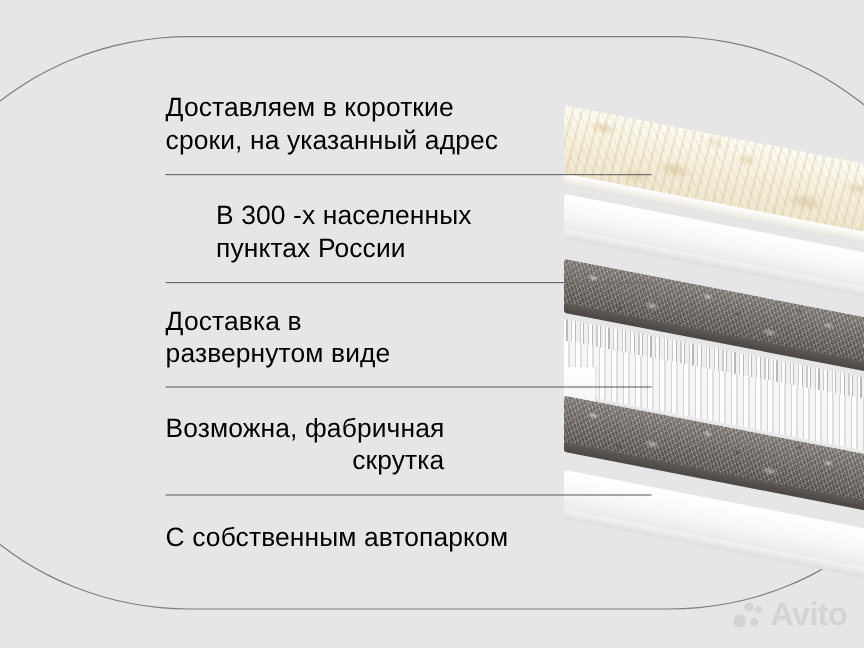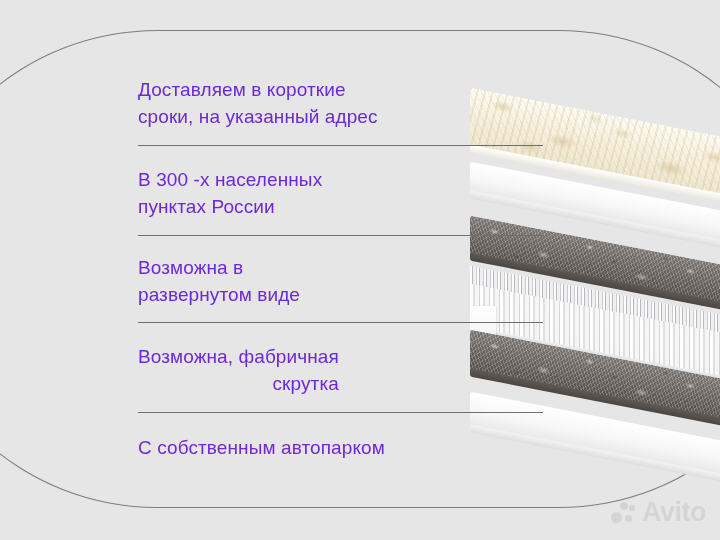--- a/index.html
+++ b/index.html
@@ -23,23 +23,23 @@
   }
 
   
   .features{
     position:absolute;
     left:138px; top:54px;
     width:420px;
   }
   .feature{ position:absolute; left:0; }
   .feature-text{
-    font-size:19px;
+    font-size:22px;
     line-height:27px;
-    color:#6d28d9;
+    color:#000000;
     letter-spacing:.1px;
     white-space:pre-line;
   }
   .divider{
     position:absolute;
     left:138px;
     width:405px;
     height:1px;
     background:#6f6f6f;
   }
@@ -224,26 +224,26 @@
   <div class="divider" style="top:145px;"></div>
   <div class="divider" style="top:235px;"></div>
   <div class="divider" style="top:322px;"></div>
   <div class="divider" style="top:412px;"></div>
 
   <div class="features">
     <div class="feature" style="top:22px;">
       <div class="feature-text">Доставляем в короткие
 сроки, на указанный адрес</div>
     </div>
-    <div class="feature" style="top:112px;">
+    <div class="feature" style="top:112px;margin-left:42px;">
       <div class="feature-text">В 300 -х населенных
 пунктах России</div>
     </div>
     <div class="feature" style="top:200px;">
-      <div class="feature-text">Возможна в
+      <div class="feature-text">Доставка в
 развернутом виде</div>
     </div>
     <div class="feature" style="top:289px;text-align:right;">
       <div class="feature-text">Возможна, фабричная
 скрутка</div>
     </div>
     <div class="feature" style="top:380px;text-align:right;">
       <div class="feature-text">С собственным автопарком</div>
     </div>
   </div>

